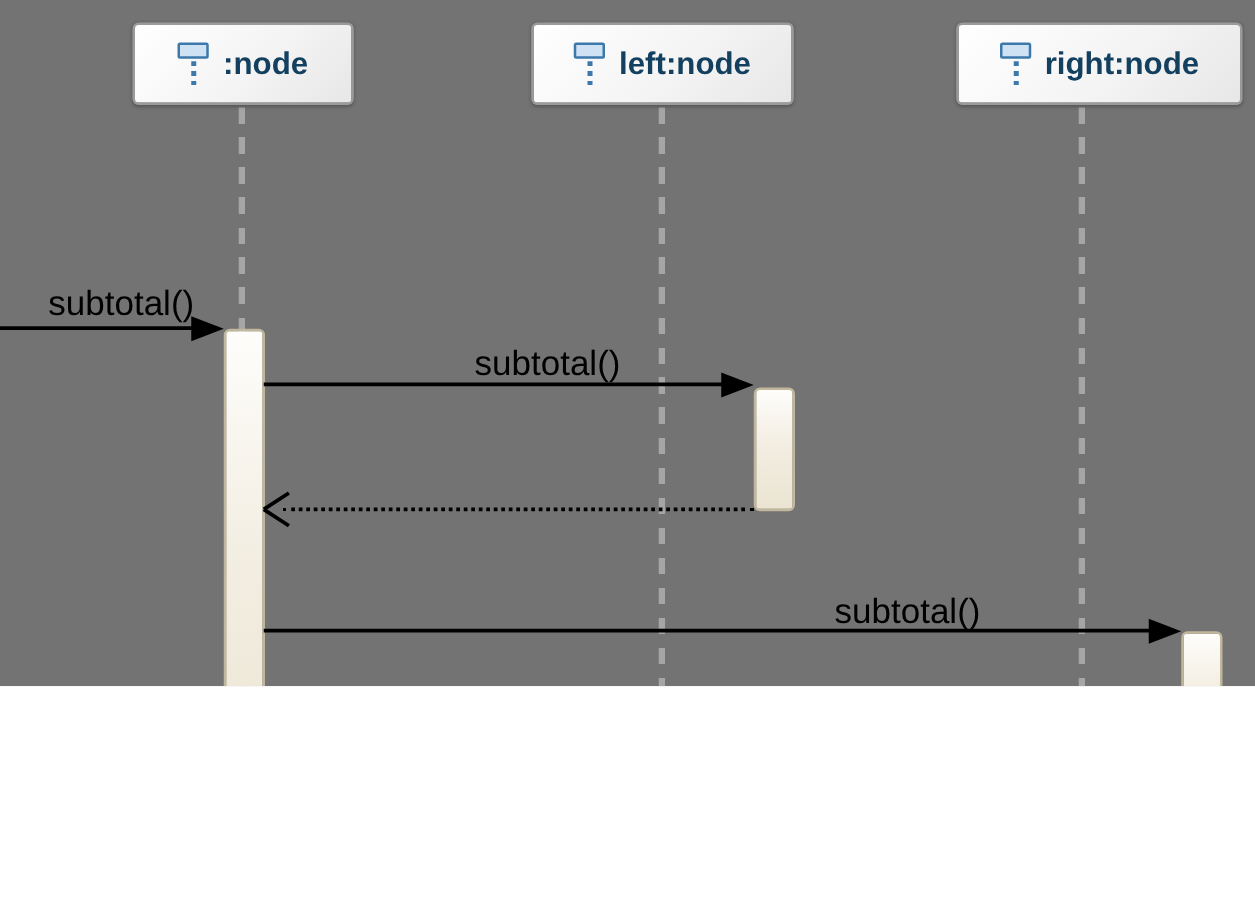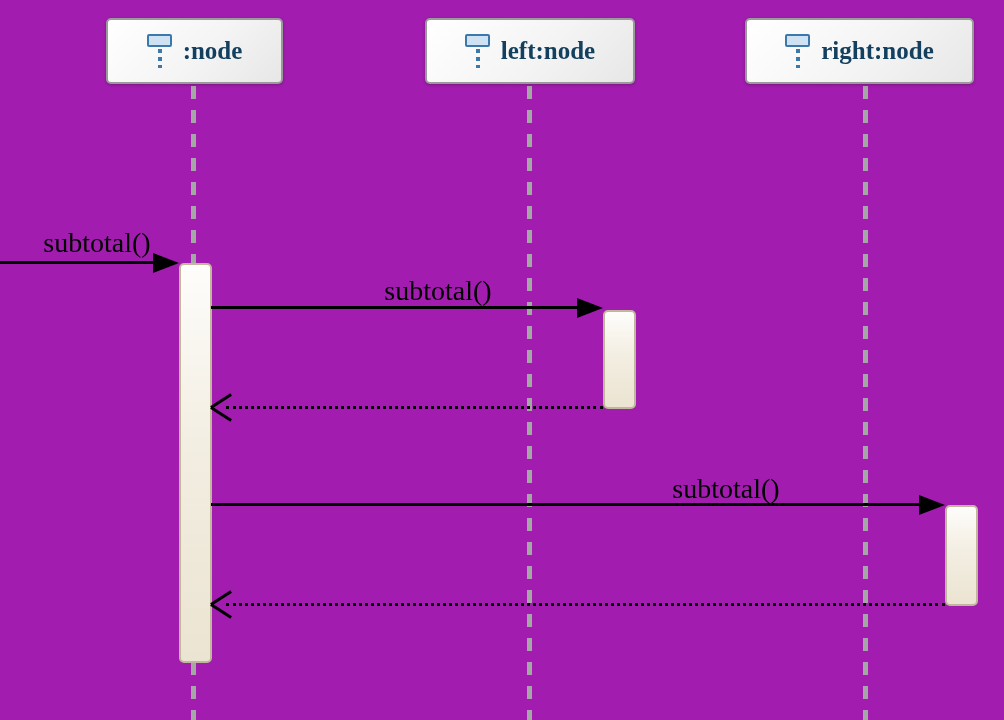--- a/index.html
+++ b/index.html
@@ -1,22 +1,22 @@
 <!DOCTYPE html>
 <html><head>
 <meta charset="utf-8">
 <style>
   html, body { margin: 0; padding: 0; background: #ffffff; }
   .canvas {
     position: relative;
     width: 1004px;
-    height: 720px;
-    background: #a21caf;
+    height: 549px;
+    background: #737373;
     overflow: hidden;
-    font-family: Liberation Serif, serif;
+    font-family: Liberation Sans, sans-serif;
   }
 
   
   .participant {
     position: absolute;
     top: 18px;
     height: 66px;
     box-sizing: border-box;
     border: 2px solid #9a9a9a;
     border-radius: 5px;
@@ -25,21 +25,21 @@
     display: flex;
     align-items: center;
     justify-content: center;
     gap: 10px;
     color: #14405f;
     font-size: 25px;
     font-weight: bold;
   }
   #participant-node       { left: 106px; width: 177px; }
   #participant-left-node  { left: 425px; width: 210px; }
-  #participant-right-node { left: 745px; width: 229px; align-items: center; }
+  #participant-right-node { left: 765px; width: 229px; align-items: center; }
 
   
   .node-icon { position: relative; width: 26px; height: 36px; flex: 0 0 auto; }
   .node-icon .head {
     position: absolute; top: 1px; left: 0;
     width: 21px; height: 9px;
     border: 2px solid #3c78aa;
     background: #cfe2f4;
     border-radius: 2px;
   }

